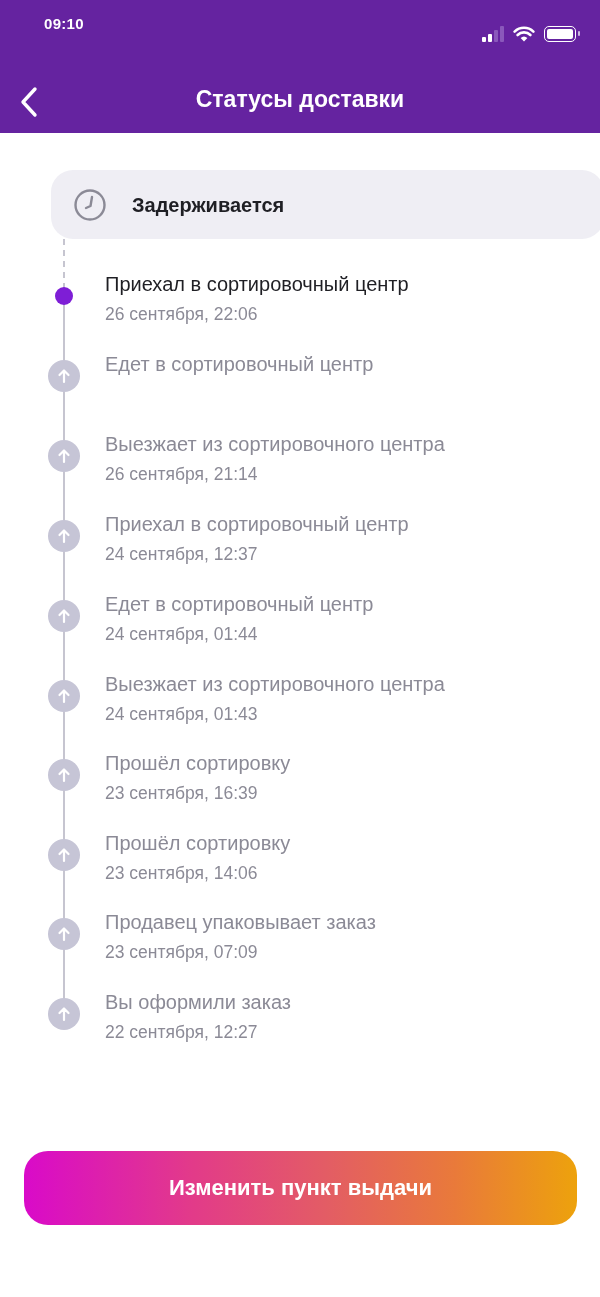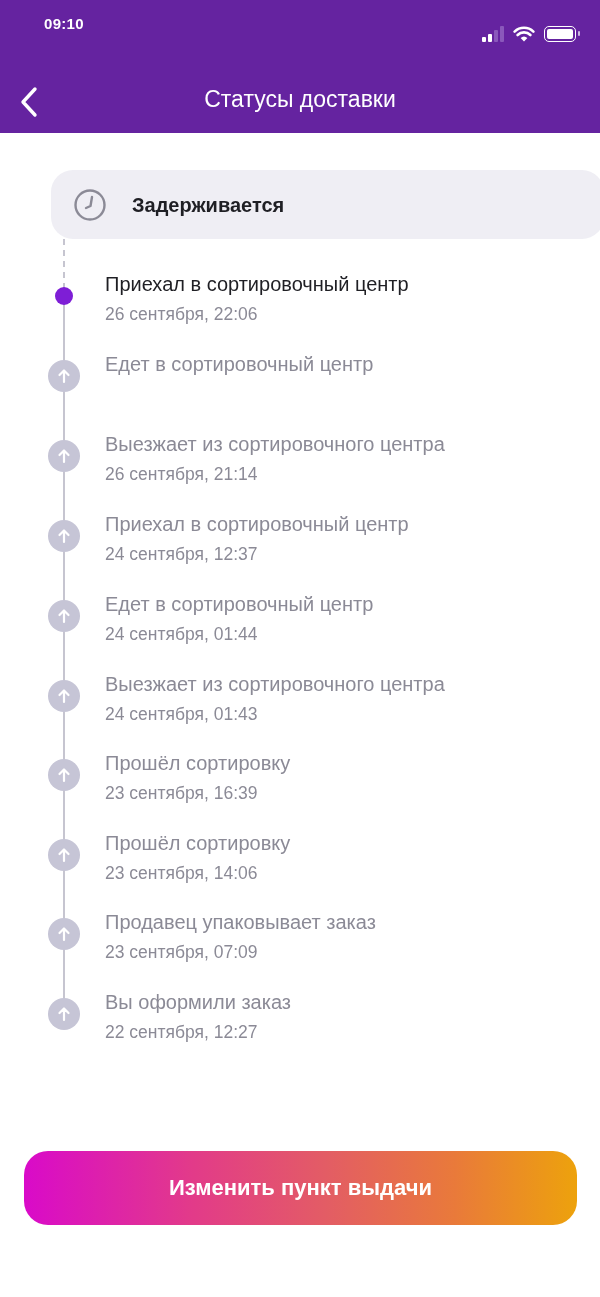--- a/index.html
+++ b/index.html
@@ -13,21 +13,21 @@
     color: #fff; font-size: 20px; font-weight: 700; text-align: center; line-height: 33px; letter-spacing: -0.3px; }
   .sys-icons { position: absolute; right: 24px; top: 26px; display: flex; align-items: center; gap: 9px; }
   .signal { display: flex; align-items: flex-end; gap: 2px; height: 16px; }
   .signal span { width: 4px; background: #fff; border-radius: 1px; }
   .signal span.dim { background: #8a58bb; }
   .battery { width: 32px; height: 16px; border: 1.5px solid #fff; border-radius: 5px; position: relative; padding: 2px; }
   .battery .fill { width: 100%; height: 100%; background: #fff; border-radius: 2px; }
   .battery::after { content: ""; position: absolute; right: -5px; top: 4px; width: 2px; height: 5px; background: #cdb7e3; border-radius: 1px; }
 
   .back-btn { position: absolute; left: 14px; top: 84px; width: 30px; height: 36px; display: flex; align-items: center; justify-content: center; cursor: pointer; }
-  .page-title { position: absolute; left: 0; right: 0; top: 86px; text-align: center; color: #fff; font-size: 23px; font-weight: 400; }
+  .page-title { position: absolute; left: 0; right: 0; top: 86px; text-align: center; color: #fff; font-size: 23px; font-weight: 700; }
 
   .delay-card { position: absolute; left: 24px; top: 170px; width: 553px; height: 69px; background: #efeef4; border-radius: 22px; margin-left: 27px; }
   .clock-icon { position: absolute; left: 22px; top: 18px; width: 34px; height: 34px; }
   .delay-text { position: absolute; left: 81px; top: 24px; font-size: 20px; font-weight: 700; color: #1f1f24; }
 
   .timeline { position: absolute; left: 0; top: 239px; width: 600px; }
   .dash-line { position: absolute; left: 63px; top: 0; height: 50px; border-left: 2px dashed #c6c5d0; }
   .solid-line { position: absolute; left: 63px; top: 57px; height: 717px; width: 2px; background: #c6c5d0; }
 
   .event { position: absolute; left: 0; width: 484px; height: 60px; }

